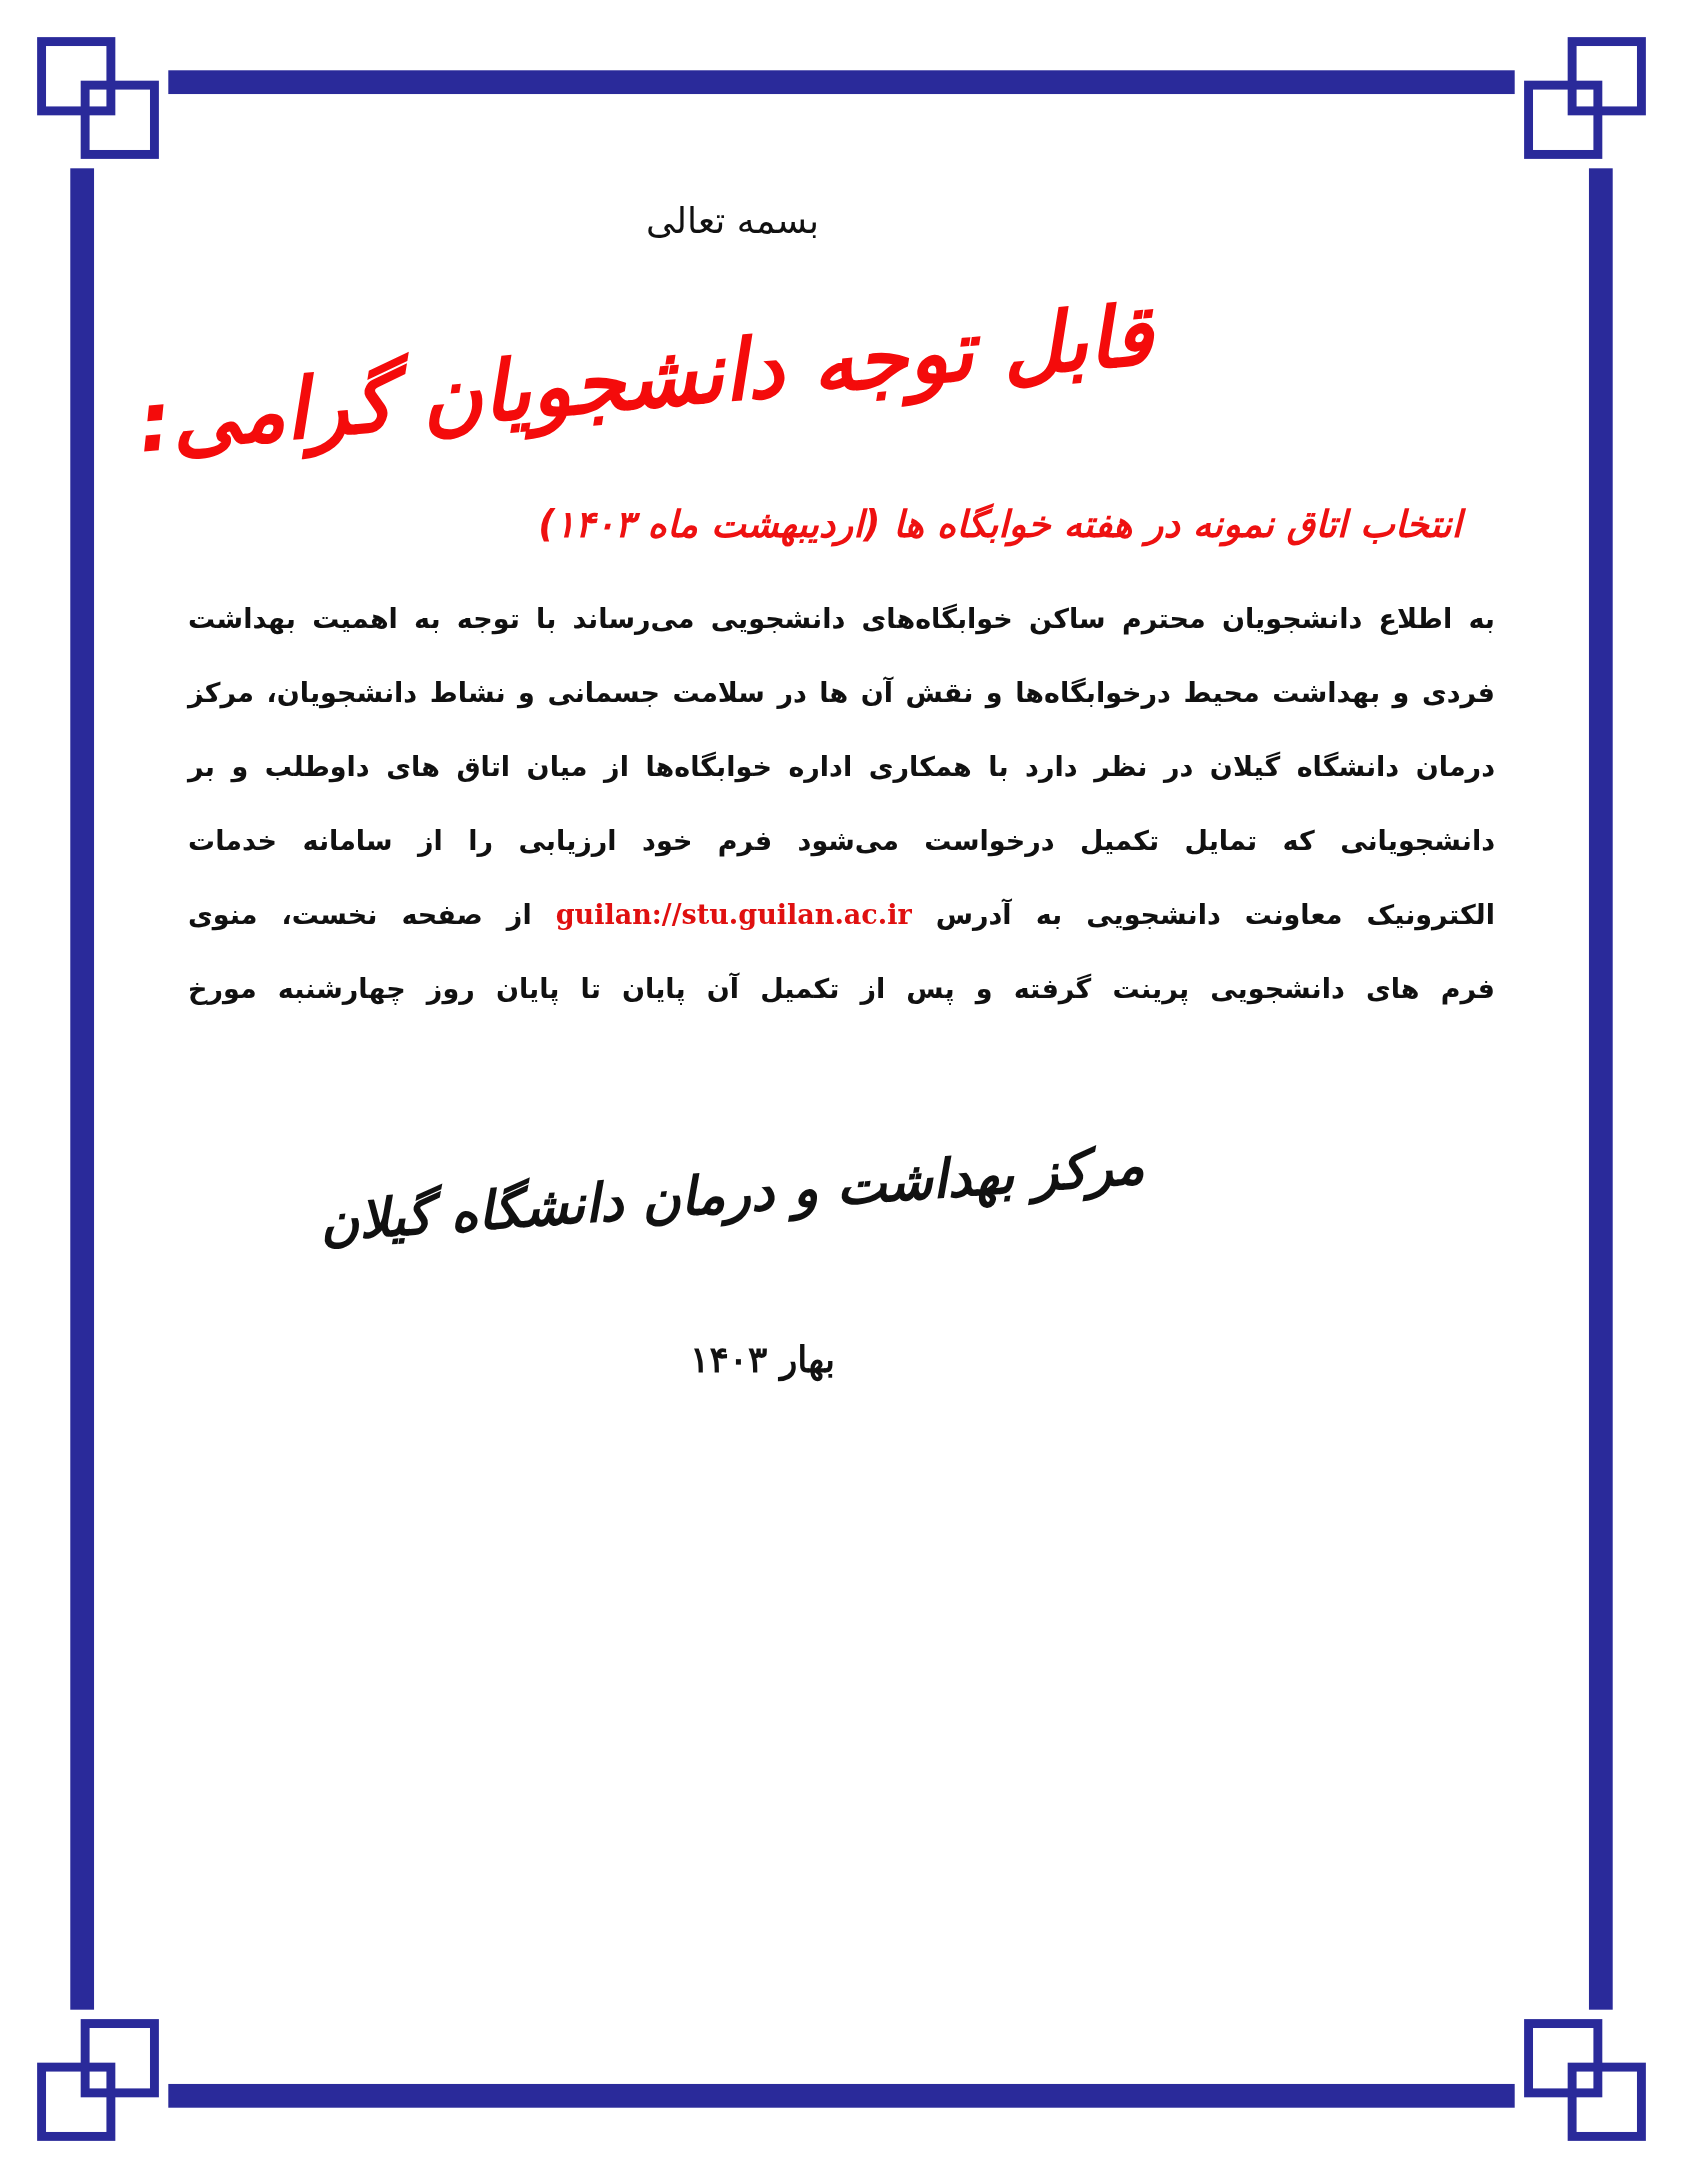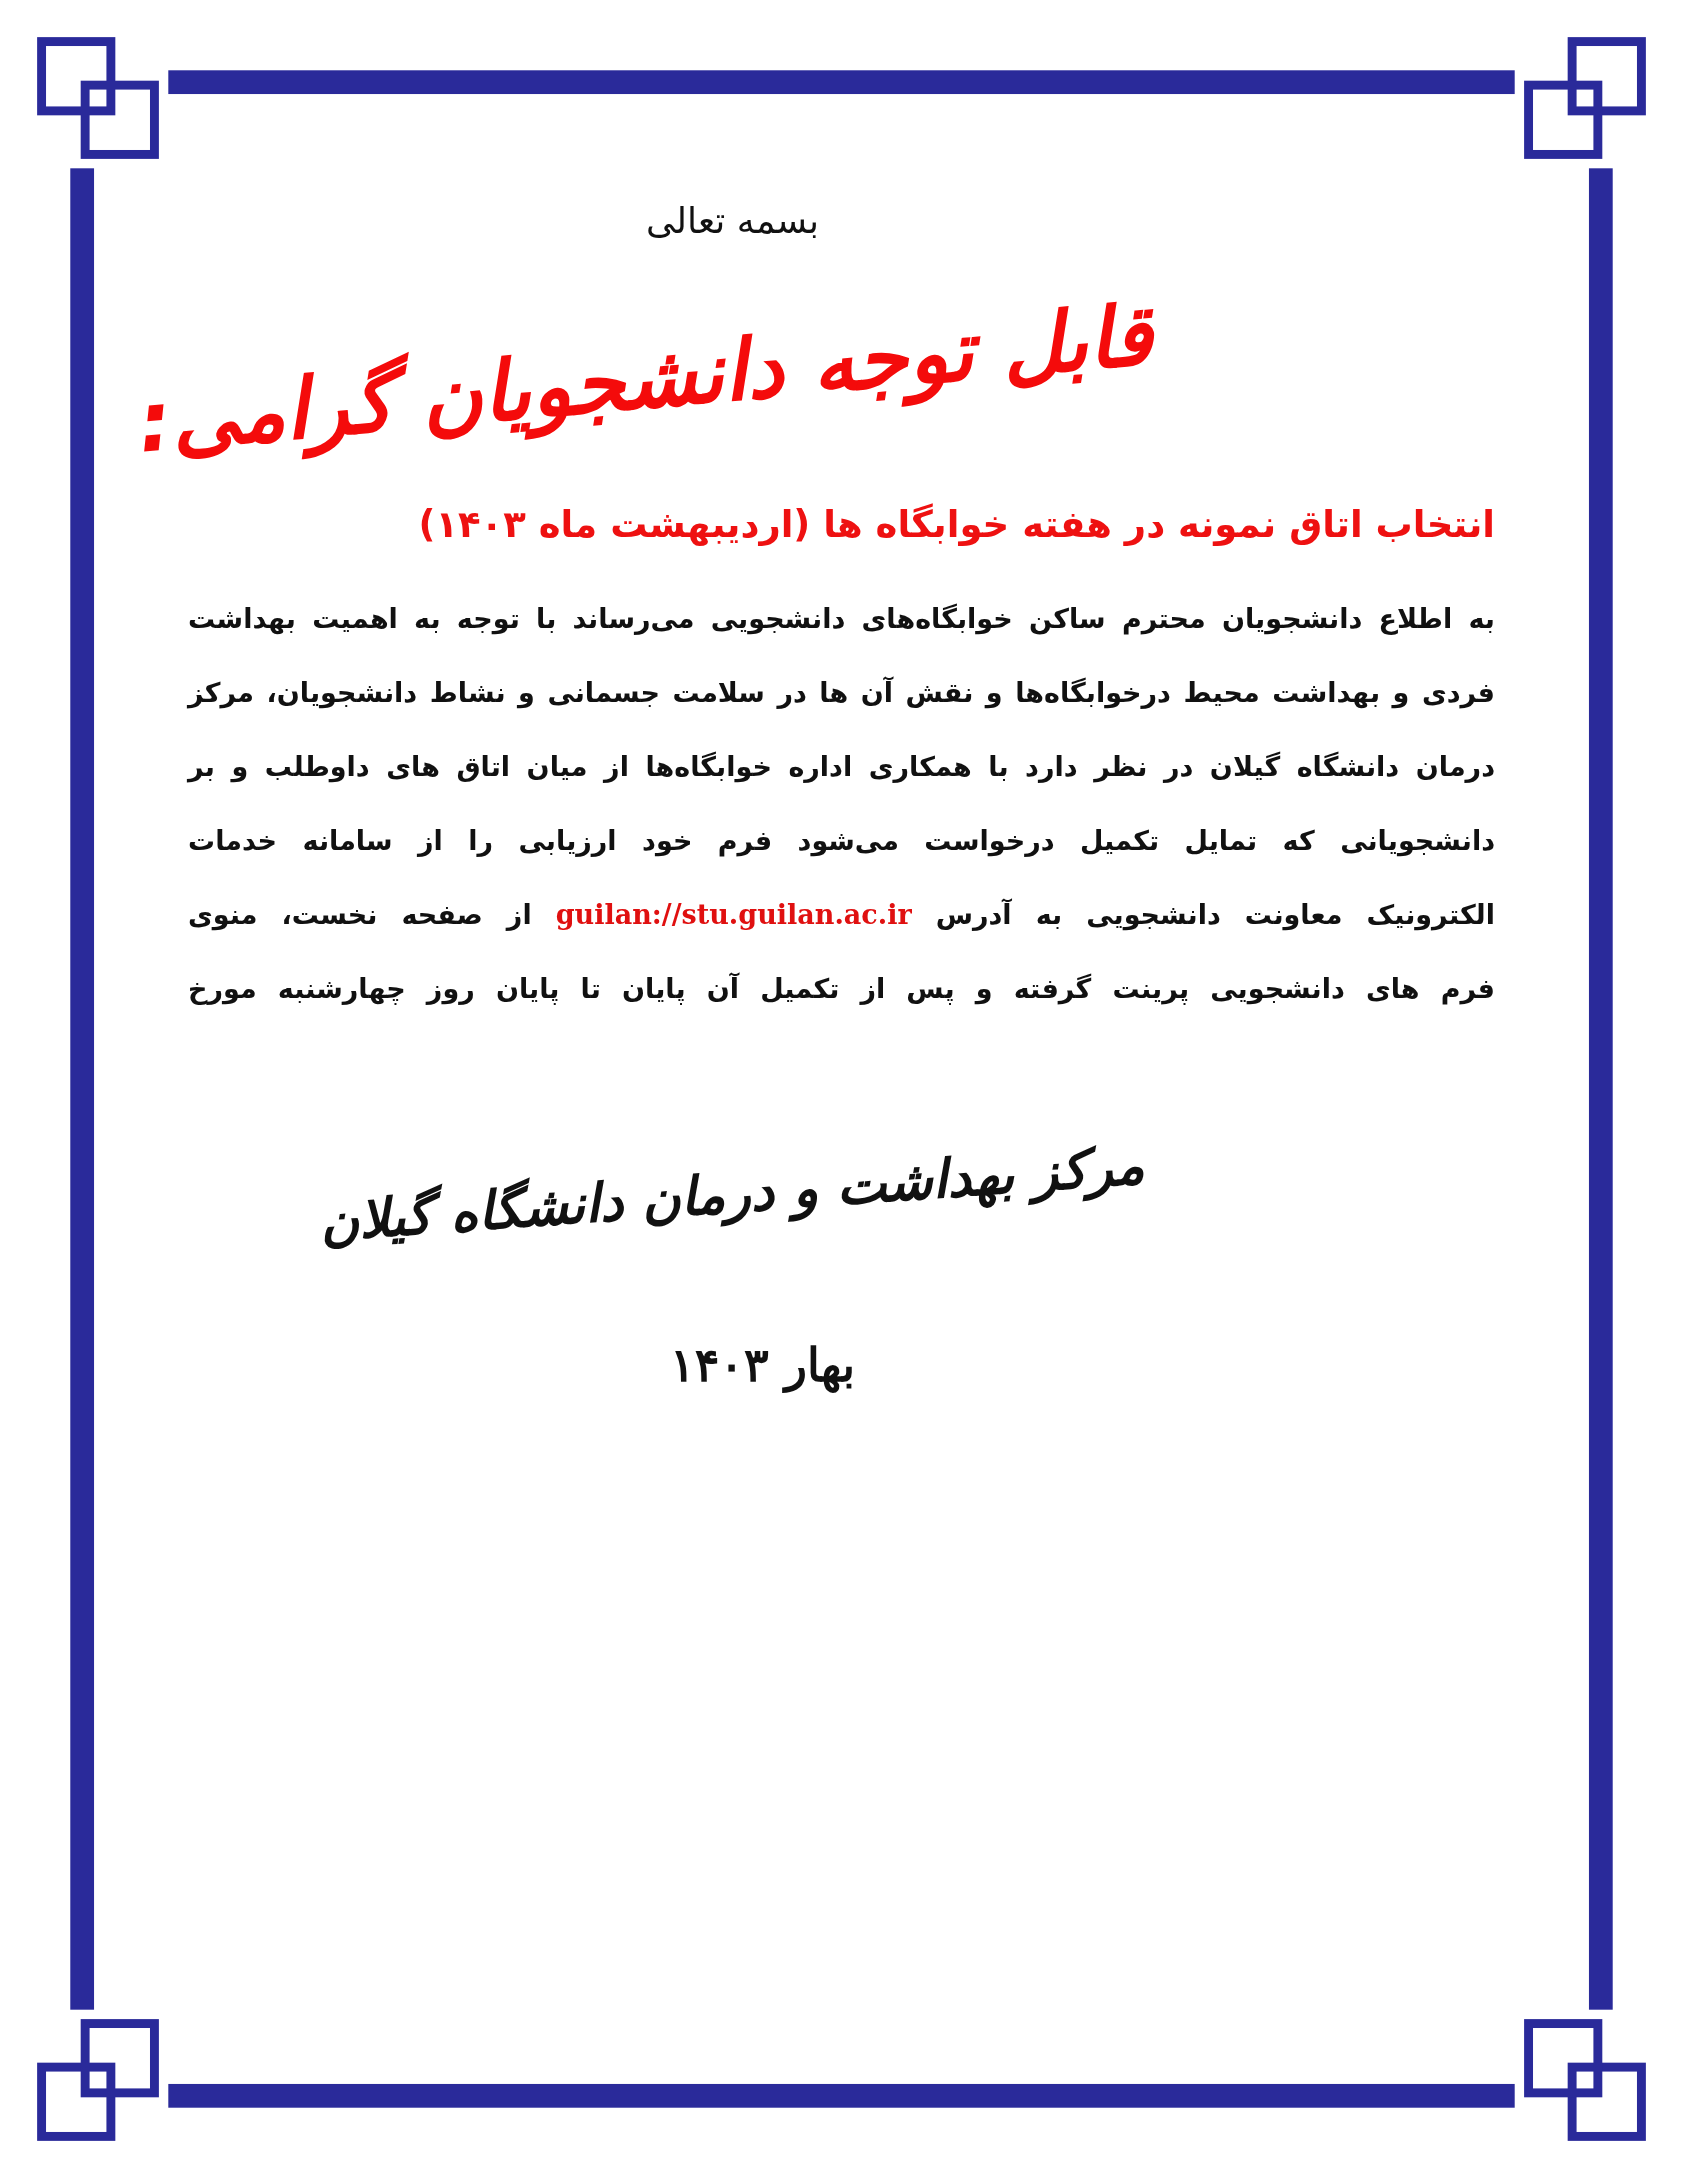--- a/index.html
+++ b/index.html
@@ -54,20 +54,21 @@
     white-space:nowrap;
   }
   .notice-heading{
     margin-top:46px;
     margin-left:317px;
     text-align:center;
     font-size:37px;
     font-weight:bold;
     color:var(--heading-red);
     white-space:nowrap;
+    font-style:italic;
   }
   .body-paragraph{
     margin-top:36px;
     font-size:27px;
     font-weight:bold;
     line-height:74px;
     color:var(--text-black);
   }
   .body-line{
     text-align:justify;
@@ -96,21 +97,21 @@
     font-style:italic;
     color:var(--text-black);
     transform:rotate(-4deg);
     white-space:nowrap;
   }
   .season-year{
     margin-top:26px;
     margin-right:158px;
     text-align:center;
     font-family:"DejaVu Serif","Liberation Serif",serif;
-    font-size:46px;
+    font-size:36px;
     font-weight:bold;
     color:var(--text-black);
   }
 </style>
 </head>
 <body>
 
 <svg class="frame-svg" viewBox="0 0 1700 2200" xmlns="http://www.w3.org/2000/svg">
 
   <rect x="83" y="83" width="1534" height="2034" fill="none" stroke="#2a2a9a" stroke-width="24"></rect>

